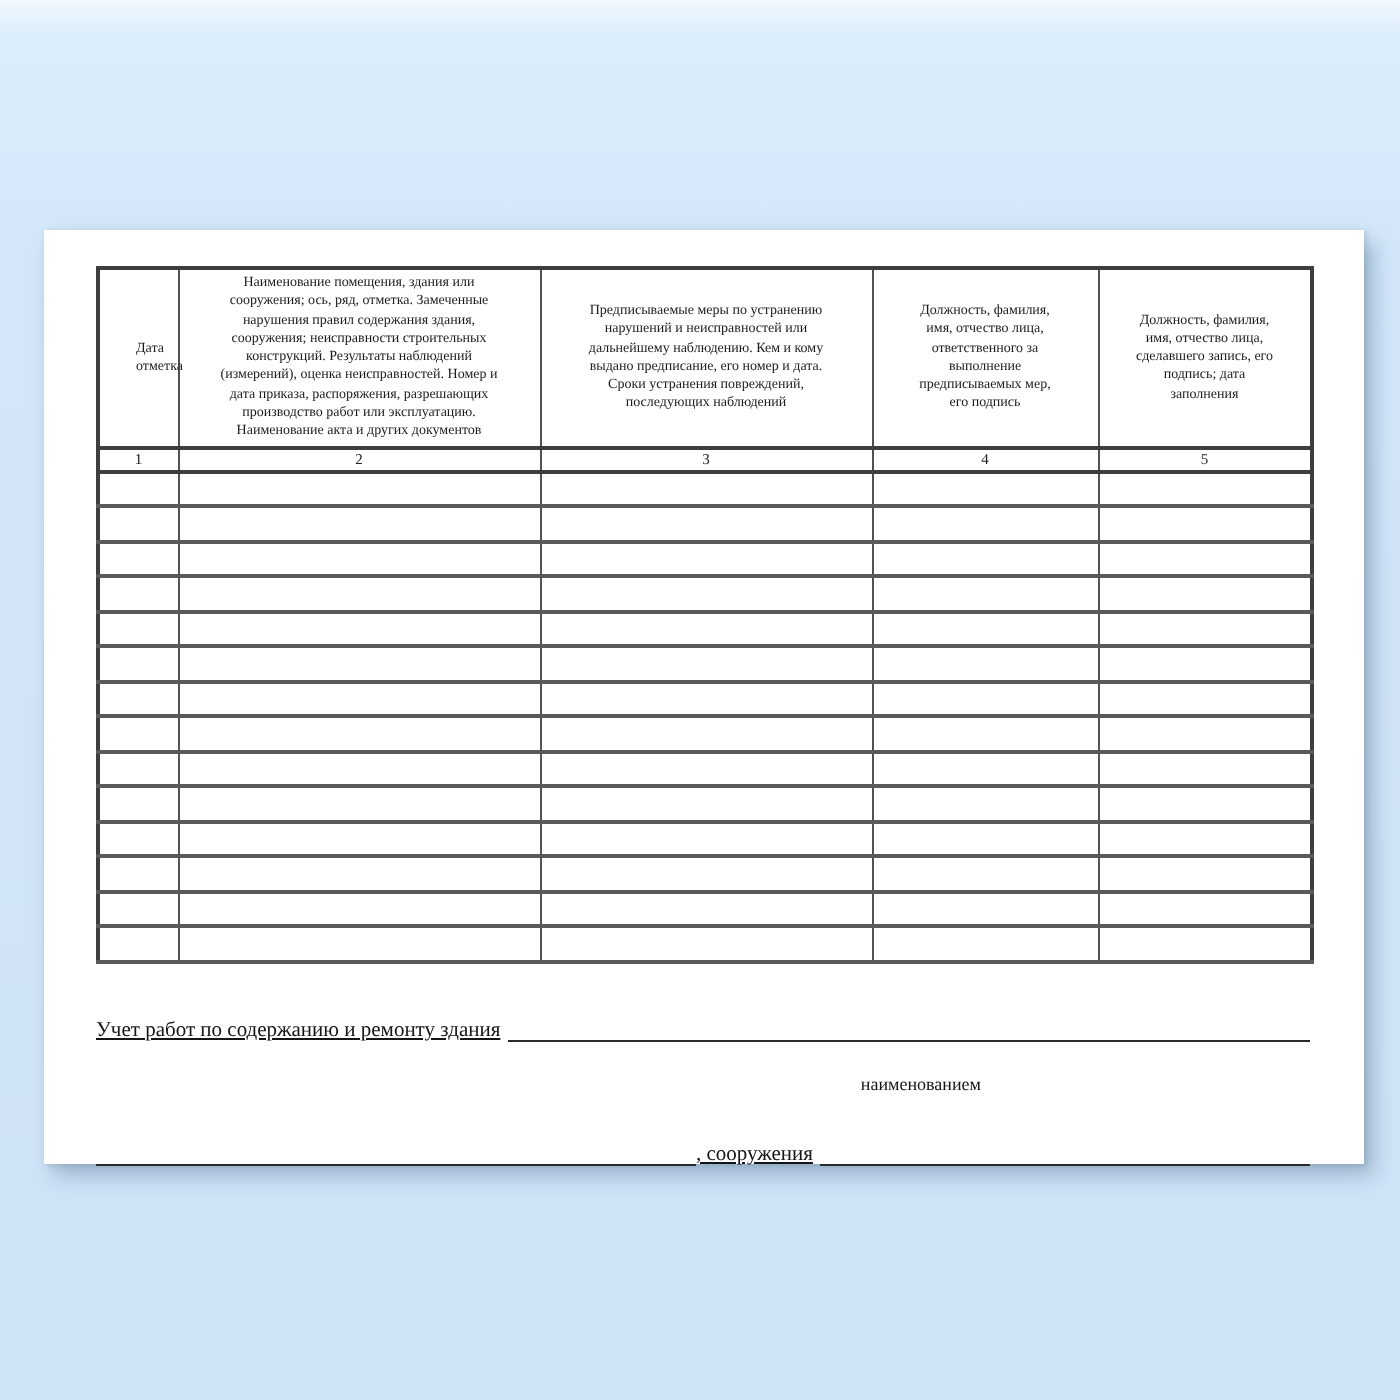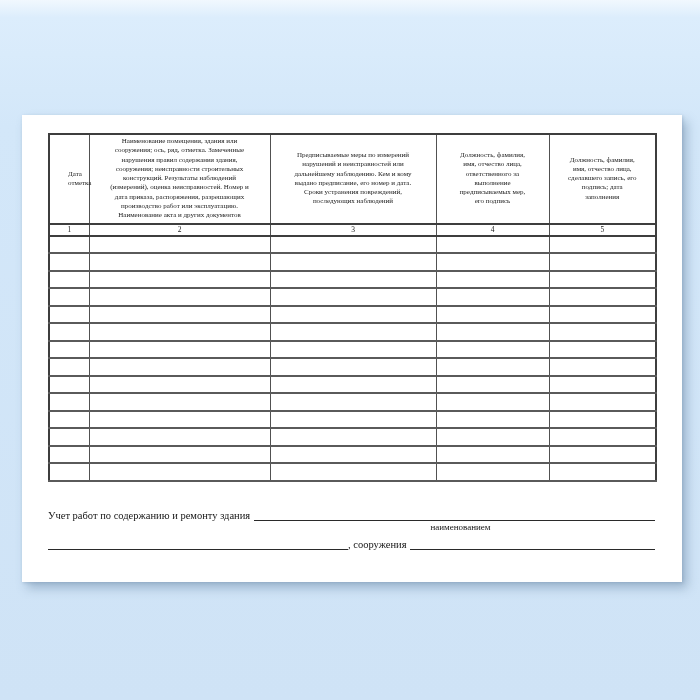--- a/index.html
+++ b/index.html
@@ -63,58 +63,58 @@
     left: 26px;
     top: 392px;
     width: 607px;
     color: #151515;
     font-size: 10.5px;
   }
   .footer .fline {
     display: flex;
     align-items: flex-end;
   }
-  .footer .f-label { white-space: nowrap; }
+  .footer .f-label { white-space: nowrap; text-decoration: underline; }
   .footer .blank {
     border-bottom: 1px solid #2a2a2a;
     height: 13px;
     flex: 1 1 auto;
     margin-left: 4px;
   }
   .footer .blank.b1 { flex: 0 0 300px; margin-left: 0; }
   .footer .blank.b2 { flex: 1 1 auto; }
   .caption-row {
     position: relative;
     height: 13px;
     font-size: 9px;
-    margin-top: 1px;
+    margin-top: 16px;
   }
   .caption-row .c-center1 { position: absolute; left: 63%; }
   .caption-row .c-left    { position: absolute; left: 40px; }
   .caption-row .c-right   { position: absolute; left: 71%; }
-  .fline2 { margin-top: 1px; }
+  .fline2 { margin-top: 19px; }
 </style>
 </head>
 <body>
 
 <div class="page">
 
   <table class="form-table">
     <colgroup id="table-colgroup">
         <col style="width: 40px;">
         <col style="width: 181px;">
         <col style="width: 166px;">
         <col style="width: 113px;">
         <col style="width: 107px;">
       </colgroup>
     <thead>
       <tr class="header-row" id="header-row">
           <th>Дата отметка</th>
           <th>Наименование помещения, здания или сооружения; ось, ряд, отметка. Замеченные нарушения правил содержания здания, сооружения; неисправности строительных конструкций. Результаты наблюдений (измерений), оценка неисправностей. Номер и дата приказа, распоряжения, разрешающих производство работ или эксплуатацию. Наименование акта и других документов</th>
-          <th>Предписываемые меры по измерений нарушений и неисправностей или дальнейшему наблюдению. Кем и кому выдано предписание, его номер и дата. Сроки устранения повреждений, последующих наблюдений</th>
+          <th>Предписываемые меры по устранению нарушений и неисправностей или дальнейшему наблюдению. Кем и кому выдано предписание, его номер и дата. Сроки устранения повреждений, последующих наблюдений</th>
           <th>Должность, фамилия, имя, отчество лица, ответственного за выполнение предписываемых мер, его подпись</th>
           <th>Должность, фамилия, имя, отчество лица, сделавшего запись, его подпись; дата заполнения</th>
         </tr>
       <tr class="number-row" id="number-row">
           <td>1</td>
           <td>2</td>
           <td>3</td>
           <td>4</td>
           <td>5</td>
         </tr>

